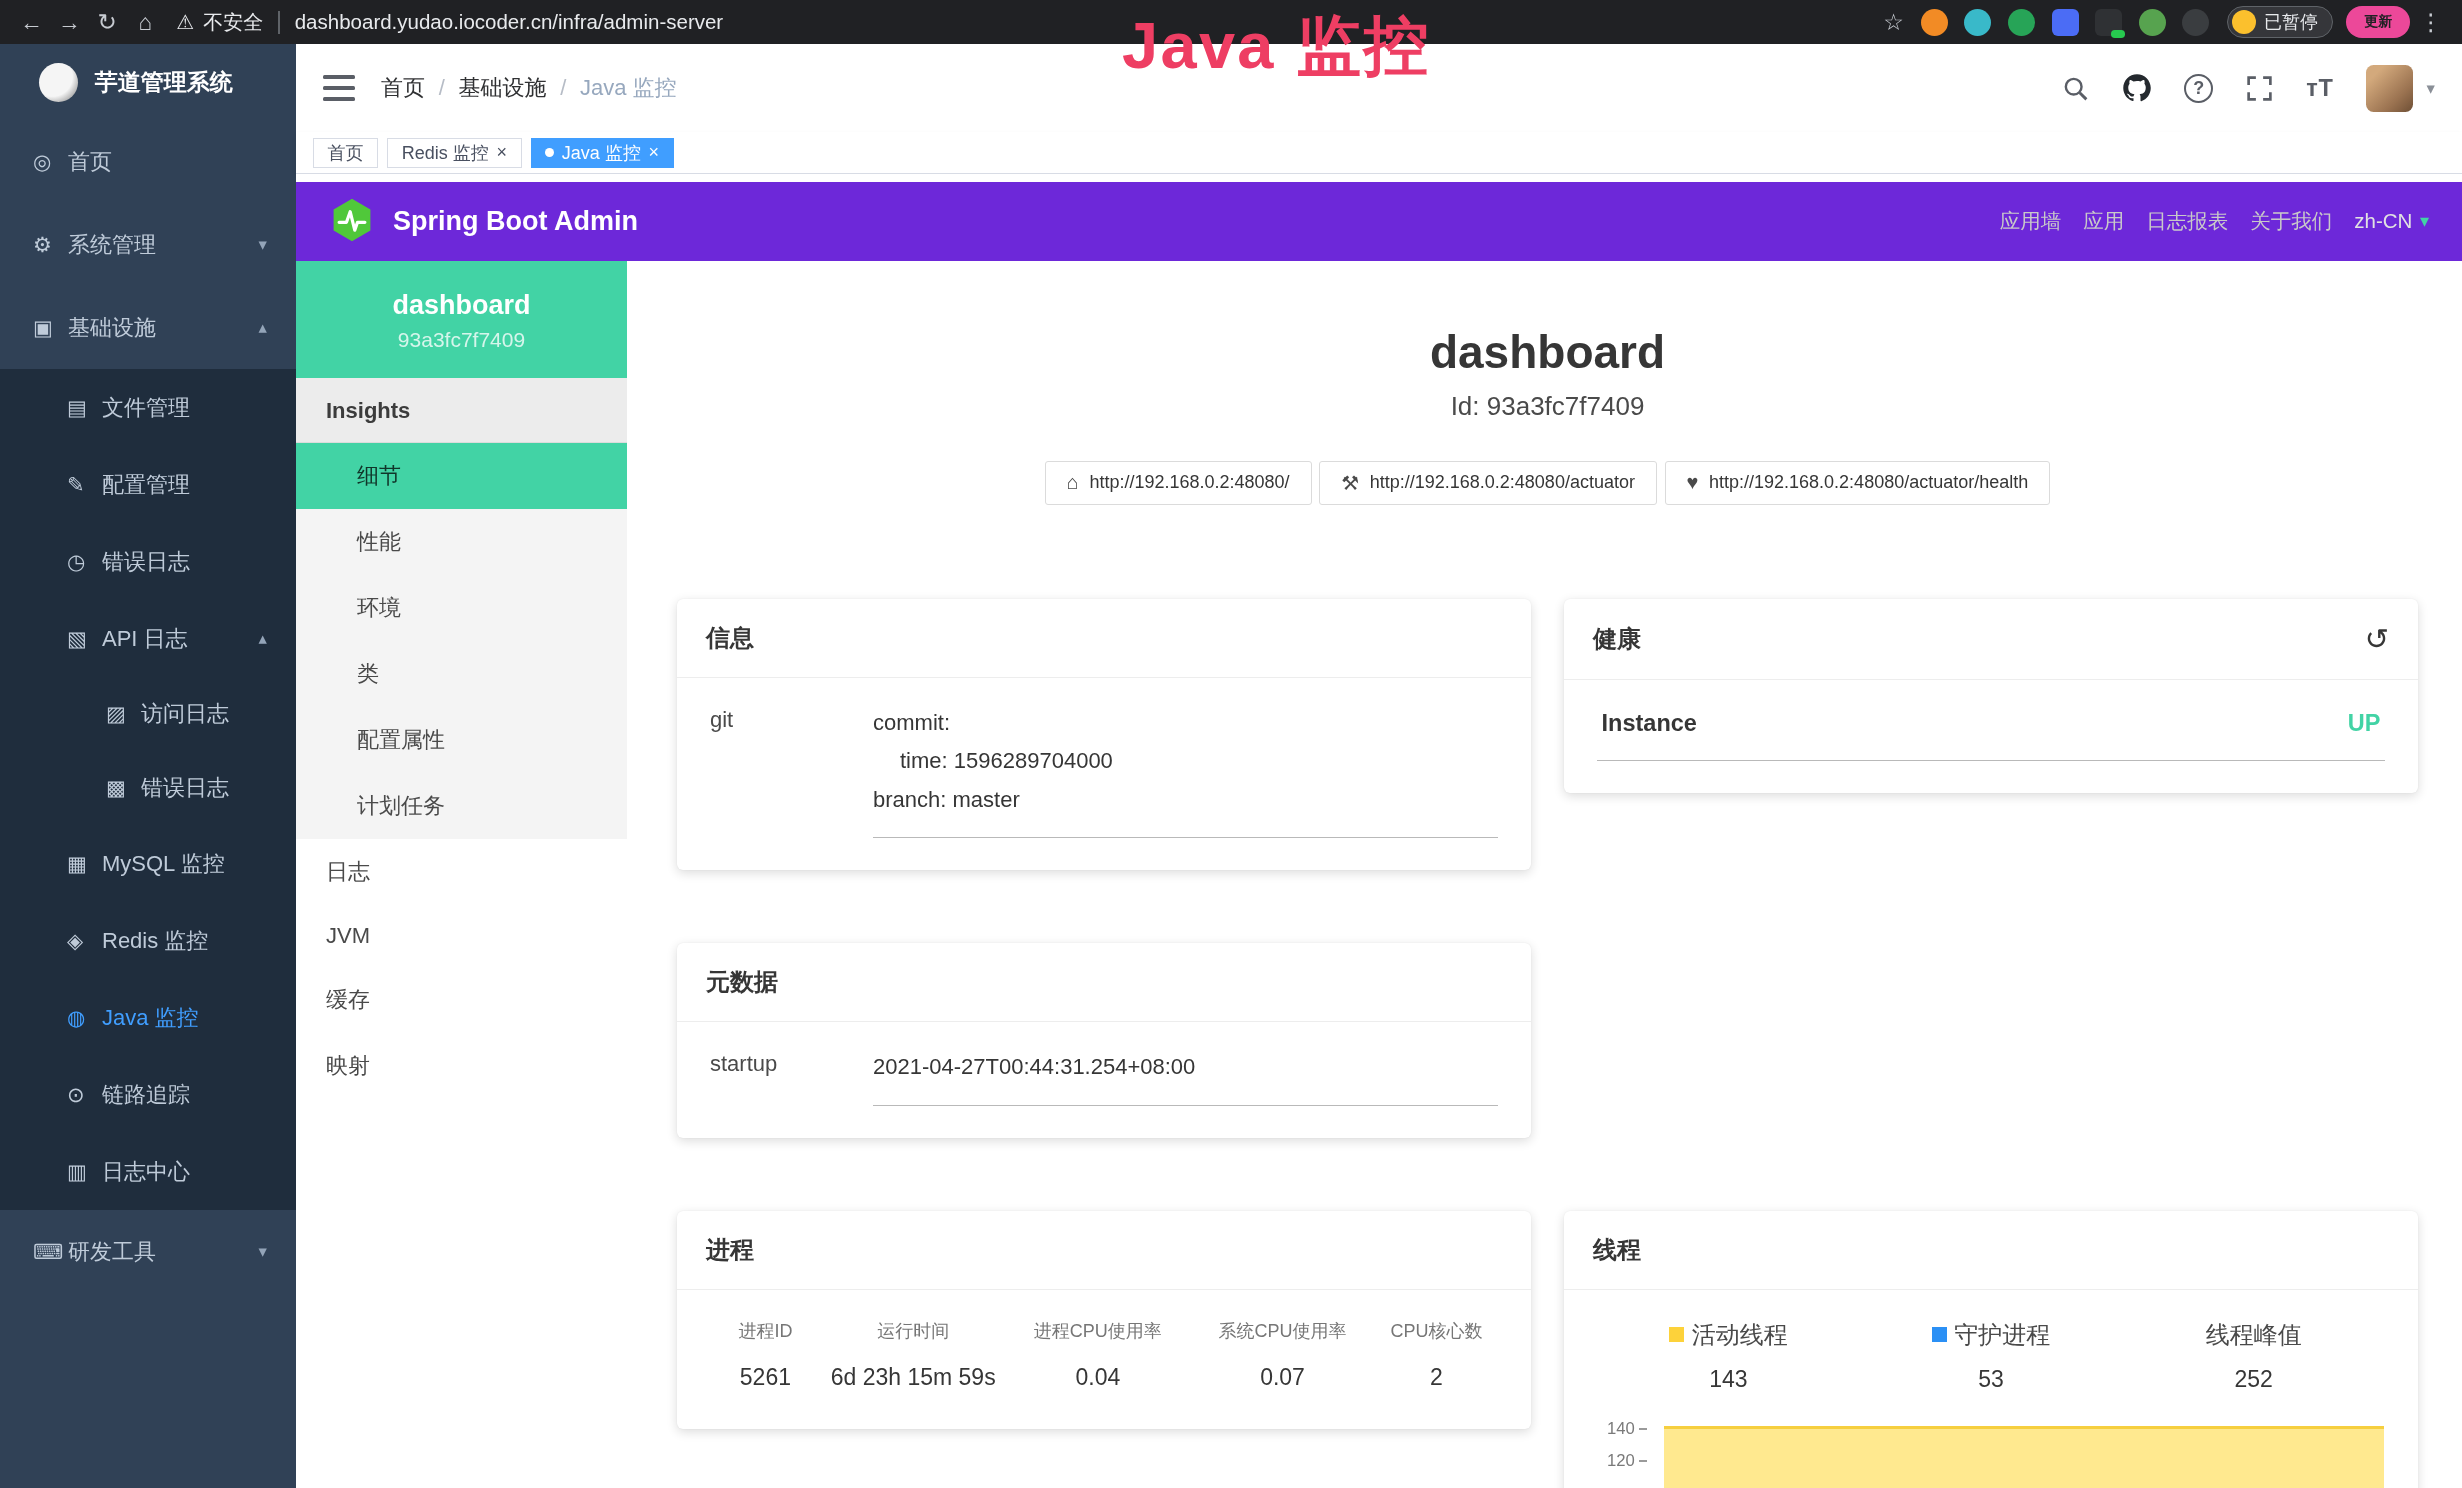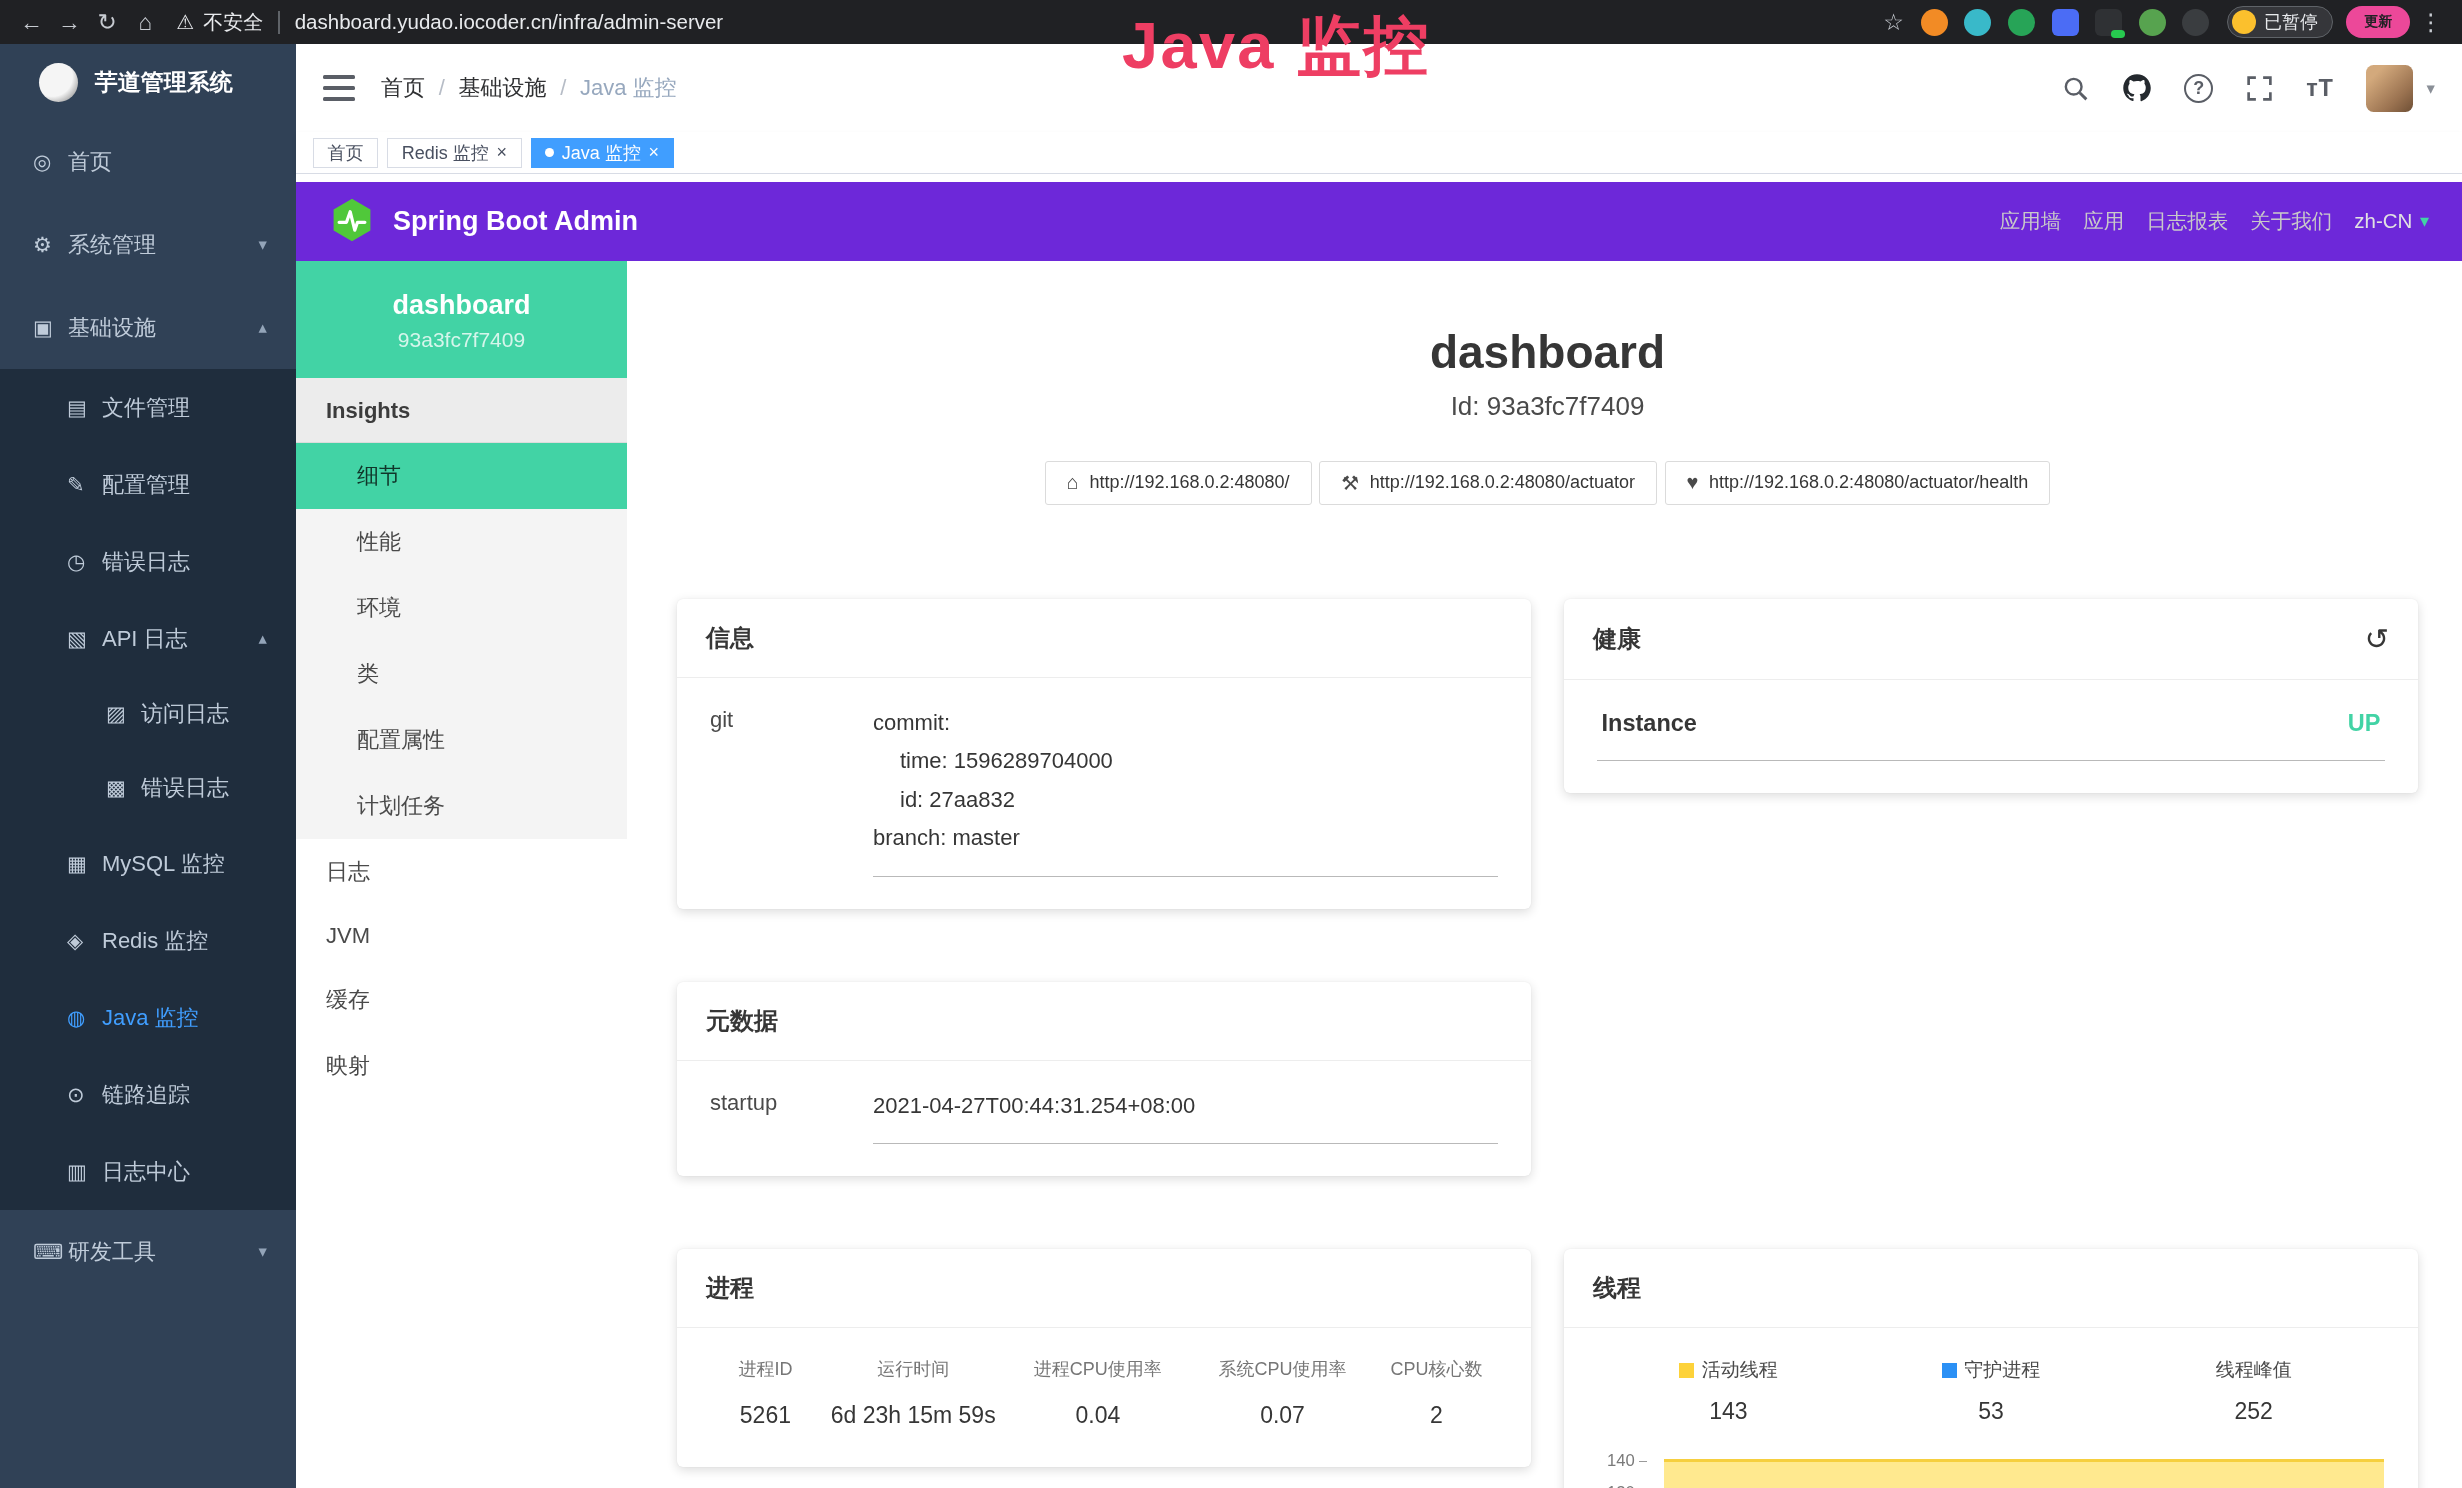--- a/index.html
+++ b/index.html
@@ -98,21 +98,21 @@
   .kv-term { width:163px; flex:none; font-size:22px; color:#4a4a4a; padding-top:3px; }
   .kv-value { flex:1; font-size:22px; color:#363636; line-height:1.75; border-bottom:0.8px solid #b9b9b9; padding-bottom:18px; }
   .ind { padding-left:27px; }
   .health-row { display:flex; justify-content:space-between; align-items:center; border-bottom:0.8px solid #b9b9b9; padding:4.6px 4.6px 23px; }
   .health-label { font-size:23.5px; font-weight:bold; color:#363636; }
   .health-value { font-size:23.5px; font-weight:bold; }
   .ptable { display:grid; grid-template-columns:0.9fr 1.5fr 1.5fr 1.5fr 1fr; row-gap:21px; text-align:center; padding:3px 0 6px; }
   .pth { font-size:18px; color:#767676; }
   .ptd { font-size:23px; color:#363636; }
   .legend { display:grid; grid-template-columns:1fr 1fr 1fr; text-align:center; margin-top:3px; }
-  .leg-top { display:inline-flex; align-items:center; justify-content:center; gap:7.6px; font-size:19px; color:#4a4a4a; }
+  .leg-top { display:inline-flex; align-items:center; justify-content:center; gap:7.6px; font-size:24px; color:#4a4a4a; }
   .sq { width:15px; height:15px; display:inline-block; }
   .leg-val { font-size:23px; color:#363636; margin-top:15px; }
   .chart { position:relative; height:228px; margin-top:26px; }
   .ytick { position:absolute; left:0; width:50px; text-align:right; font-size:16.7px; color:#7a7a7a; }
   .ytick::after { content:""; display:inline-block; width:7.6px; height:1.5px; background:#9a9a9a; margin-left:4.6px; vertical-align:middle; }
   .t0 { top:0; } .t1 { top:32px; }
   .area { position:absolute; left:67px; right:1.5px; top:7.6px; height:319px; border-top:3px solid #f6cf3f; }
 </style>
 </head>
 <body>
@@ -339,21 +339,20 @@
             <section class="card">
               <div class="card-header">
                 <span class="card-title">信息</span>
               </div>
               <div class="card-body">
                 <div class="kv">
                   <div class="kv-term">git</div>
                   <div class="kv-value">
                     <div>commit:</div>
                     <div class="ind">time: 1596289704000</div>
-                    <div class="ind">id: 27aa832</div>
                     <div>branch: master</div>
                   </div>
                 </div>
               </div>
             </section>
 
             <section class="card">
               <div class="card-header">
                 <span class="card-title">健康</span>
                 <span class="history-icon">↺</span>

